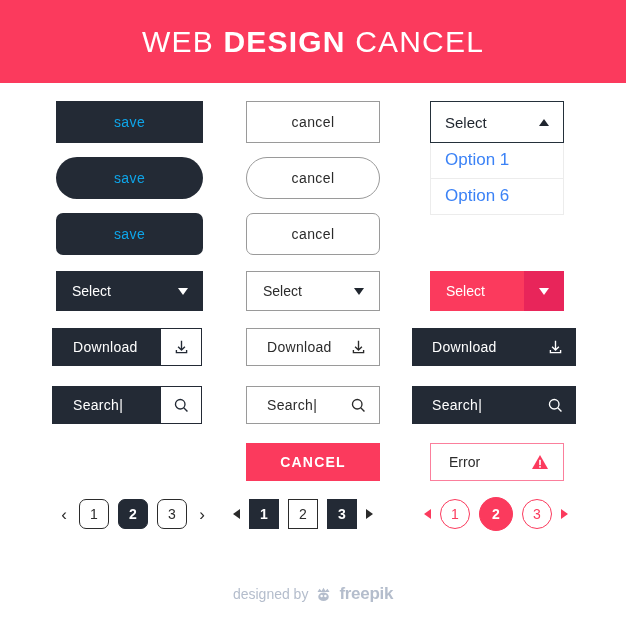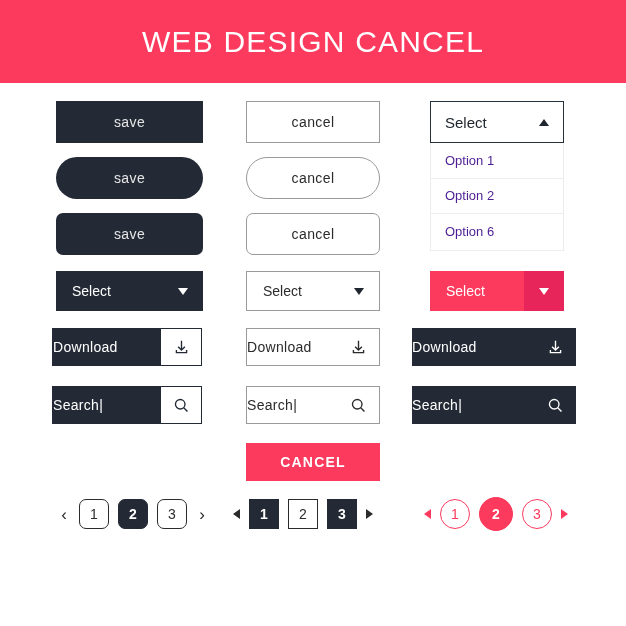--- a/index.html
+++ b/index.html
@@ -24,21 +24,21 @@
     align-items: center;
     justify-content: center;
   }
   .header-title {
     color: #ffffff;
     font-size: 30px;
     letter-spacing: 1.2px;
     font-weight: 300;
     white-space: nowrap;
   }
-  .header-title .bold { font-weight: 400; }
+  .header-title .bold { font-weight: 700; }
 
   
   .canvas {
     position: relative;
     width: 626px;
     height: 543px;
     background: #ffffff;
   }
 
   .cell { position: absolute; }
@@ -46,21 +46,21 @@
   
   .btn {
     display: flex;
     align-items: center;
     justify-content: center;
     font-size: 14px;
     letter-spacing: 0.4px;
     width: 100%;
     height: 100%;
     background: #232a35;
-    color: #e5e5e5;
+    color: #0ea5e9;
     border: none;
     font-family: "Liberation Sans", sans-serif;
     cursor: pointer;
   }
   .btn.outline {
     background: #ffffff;
     color: #2b2b2b;
     border: 1px solid #9a9a9a;
   }
   .btn.pink { background: #fb3a5d; color: #ffffff; }
@@ -81,22 +81,22 @@
     color: #20262f;
     justify-content: space-between;
     cursor: pointer;
   }
   .select-open-list { border: 1px solid #ececec; border-top: none; background: #fff; }
   .select-open-item {
     height: 35.5px;
     display: flex;
     align-items: center;
     padding: 0 14px;
-    font-size: 13px;
-    color: #4c1d95;
+    font-size: 17px;
+    color: #3b82f6;
     border-bottom: 1px solid #ececec;
     cursor: pointer;
   }
   .select-open-item:last-child { border-bottom: none; }
 
   .tri-up {
     width: 0; height: 0;
     border-left: 5px solid transparent;
     border-right: 5px solid transparent;
     border-bottom: 7px solid #20262f;
@@ -135,21 +135,21 @@
   
   .split {
     display: flex;
     width: 100%; height: 100%;
     align-items: stretch;
     cursor: pointer;
   }
   .split .body {
     flex: 1;
     display: flex; align-items: center;
-    padding-left: 0;
+    padding-left: 20px;
     font-size: 14px;
     letter-spacing: 0.3px;
   }
   .split .icon-box {
     width: 42px;
     display: flex; align-items: center; justify-content: center;
   }
 
   .dark-bg   { background: #232a35; color: #ffffff; }
 
@@ -245,21 +245,20 @@
     <button class="btn outline r-sm">cancel</button>
   </div>
 
   <div class="cell" style="left:430px; top:18px; width:134px;">
     <div class="select-open-head">
       <span>Select</span>
       <span class="tri-up"></span>
     </div>
     <div class="select-open-list">
       <div class="select-open-item">Option 1</div>
-      <div class="select-open-item">Option 2</div>
       <div class="select-open-item">Option 6</div>
     </div>
   </div>
 
   <div class="cell" style="left:56px; top:188px; width:147px; height:40px;">
     <div class="select-split sel-dark">
       <span class="lbl">Select</span>
       <span class="arrow-box">
           <span class="tri-down white"></span>
         </span>
@@ -354,20 +353,32 @@
         <svg width="17" height="17" viewBox="0 0 20 20">
           <circle cx="8.5" cy="8.5" r="5.6" fill="none" stroke="#ffffff" stroke-width="1.6"></circle>
           <path d="M12.6 12.6 L17 17" stroke="#ffffff" stroke-width="1.6" fill="none"></path>
         </svg>
       </span>
     </div>
   </div>
 
   <div class="cell" style="left:246px; top:360px; width:134px; height:38px;">
     <button class="btn pink r0" style="font-weight:700; letter-spacing:1.2px;">CANCEL</button>
+  </div>
+  <div class="cell" style="left:430px; top:360px; width:134px; height:38px;">
+    <div class="err-btn">
+      <span class="body">Error</span>
+      <span class="icon-box">
+        <svg width="18" height="16" viewBox="0 0 20 18">
+          <path d="M10 1 L19 17 L1 17 Z" fill="#fb3a5d"></path>
+          <rect x="9.1" y="6.5" width="1.8" height="6" fill="#ffffff"></rect>
+          <rect x="9.1" y="13.6" width="1.8" height="1.8" fill="#ffffff"></rect>
+        </svg>
+      </span>
+    </div>
   </div>
 
   <div class="pager pgA" style="left:58px; top:416px;">
     <span class="chev">‹</span>
     <div class="pg-item">1</div>
     <div class="pg-item active">2</div>
     <div class="pg-item">3</div>
     <span class="chev">›</span>
   </div>
 
@@ -380,14 +391,24 @@
   </div>
 
   <div class="pager pgC" style="left:424px; top:414px;">
     <span class="tri-left pink"></span>
     <div class="pg-item">1</div>
     <div class="pg-item active" style="width:34px;height:34px;">2</div>
     <div class="pg-item">3</div>
     <span class="tri-right pink"></span>
   </div>
 
+  <div class="footer">
+    <span>designed by</span>
+    <svg width="19" height="19" viewBox="0 0 22 22">
+      <path d="M4 8 L6.4 4.2 L8.8 7 L11 3.2 L13.2 7 L15.6 4.2 L18 8 Z" fill="#b4bdcc"></path>
+      <ellipse cx="11" cy="13.6" rx="6.1" ry="5" fill="#b4bdcc"></ellipse>
+      <circle cx="8.8" cy="12.6" r="1.45" fill="#ffffff"></circle>
+      <circle cx="13.2" cy="12.6" r="1.45" fill="#ffffff"></circle>
+    </svg>
+    <span class="brand">freepik</span>
+  </div>
 
 </div>
 
 </body></html>

